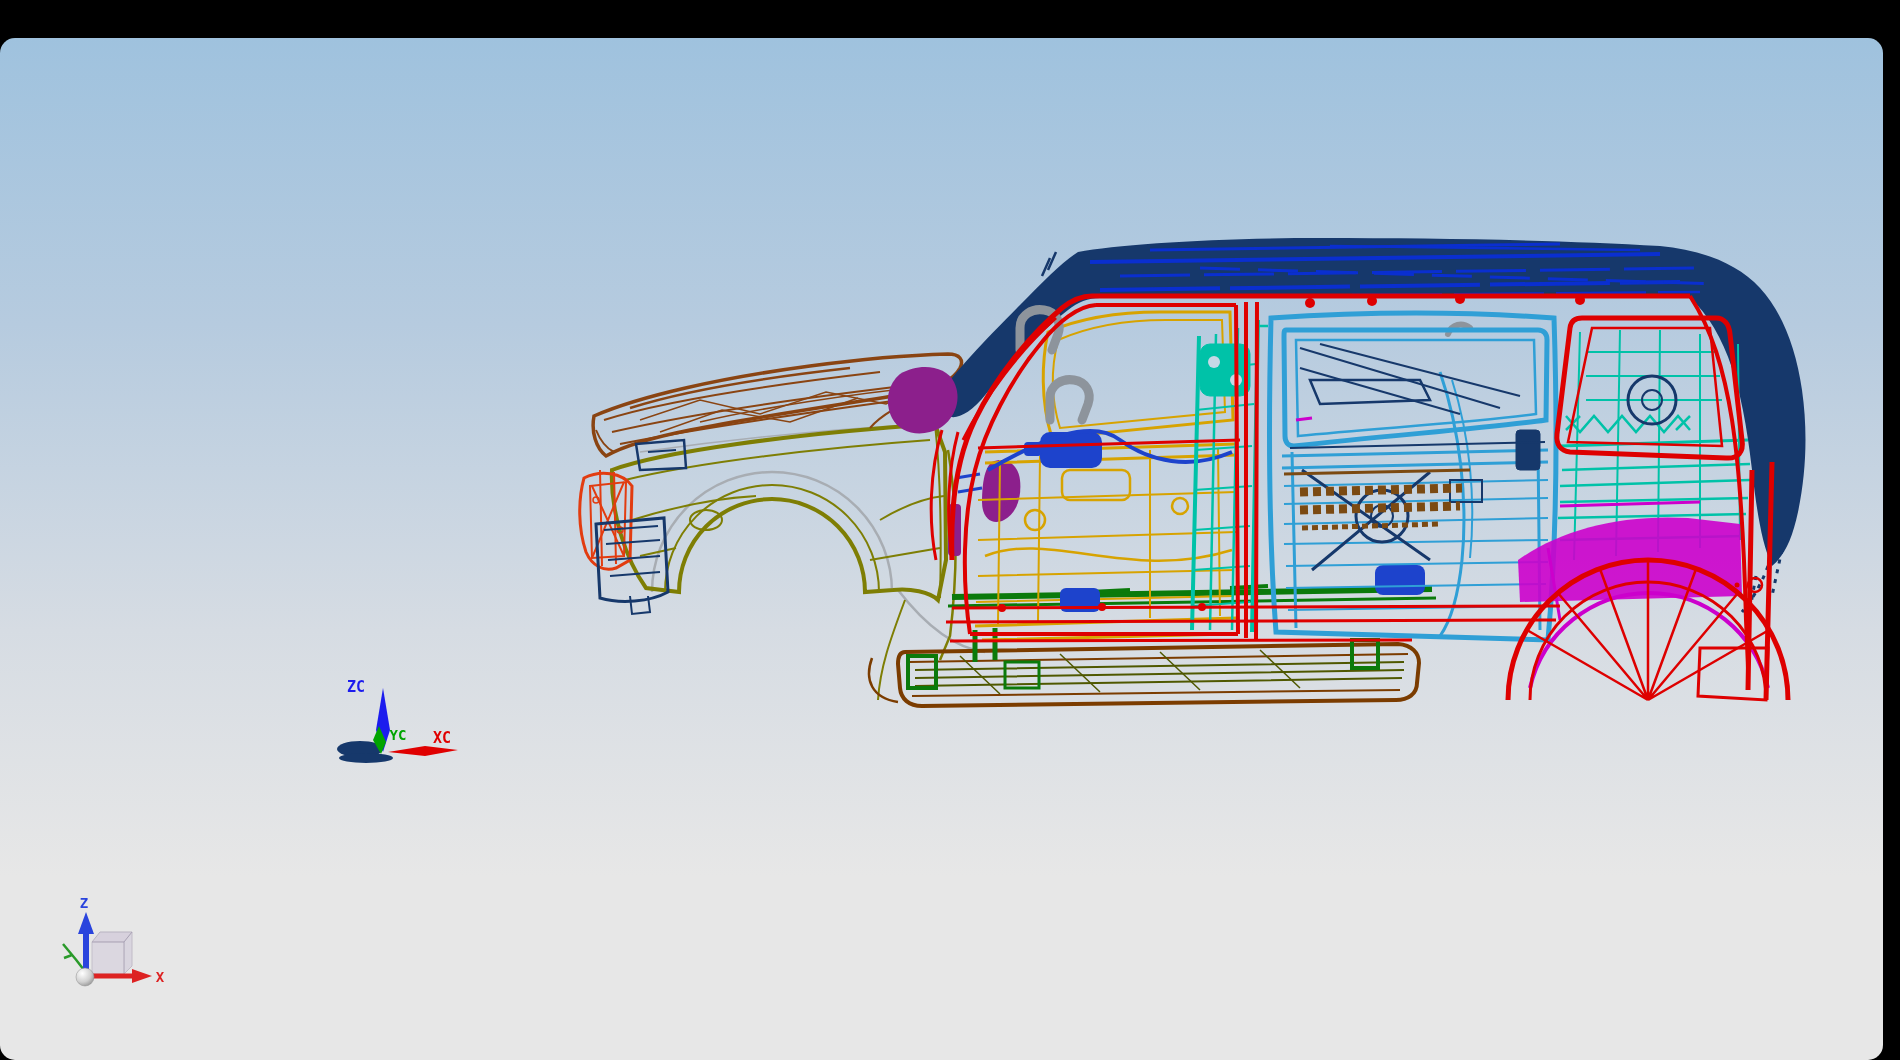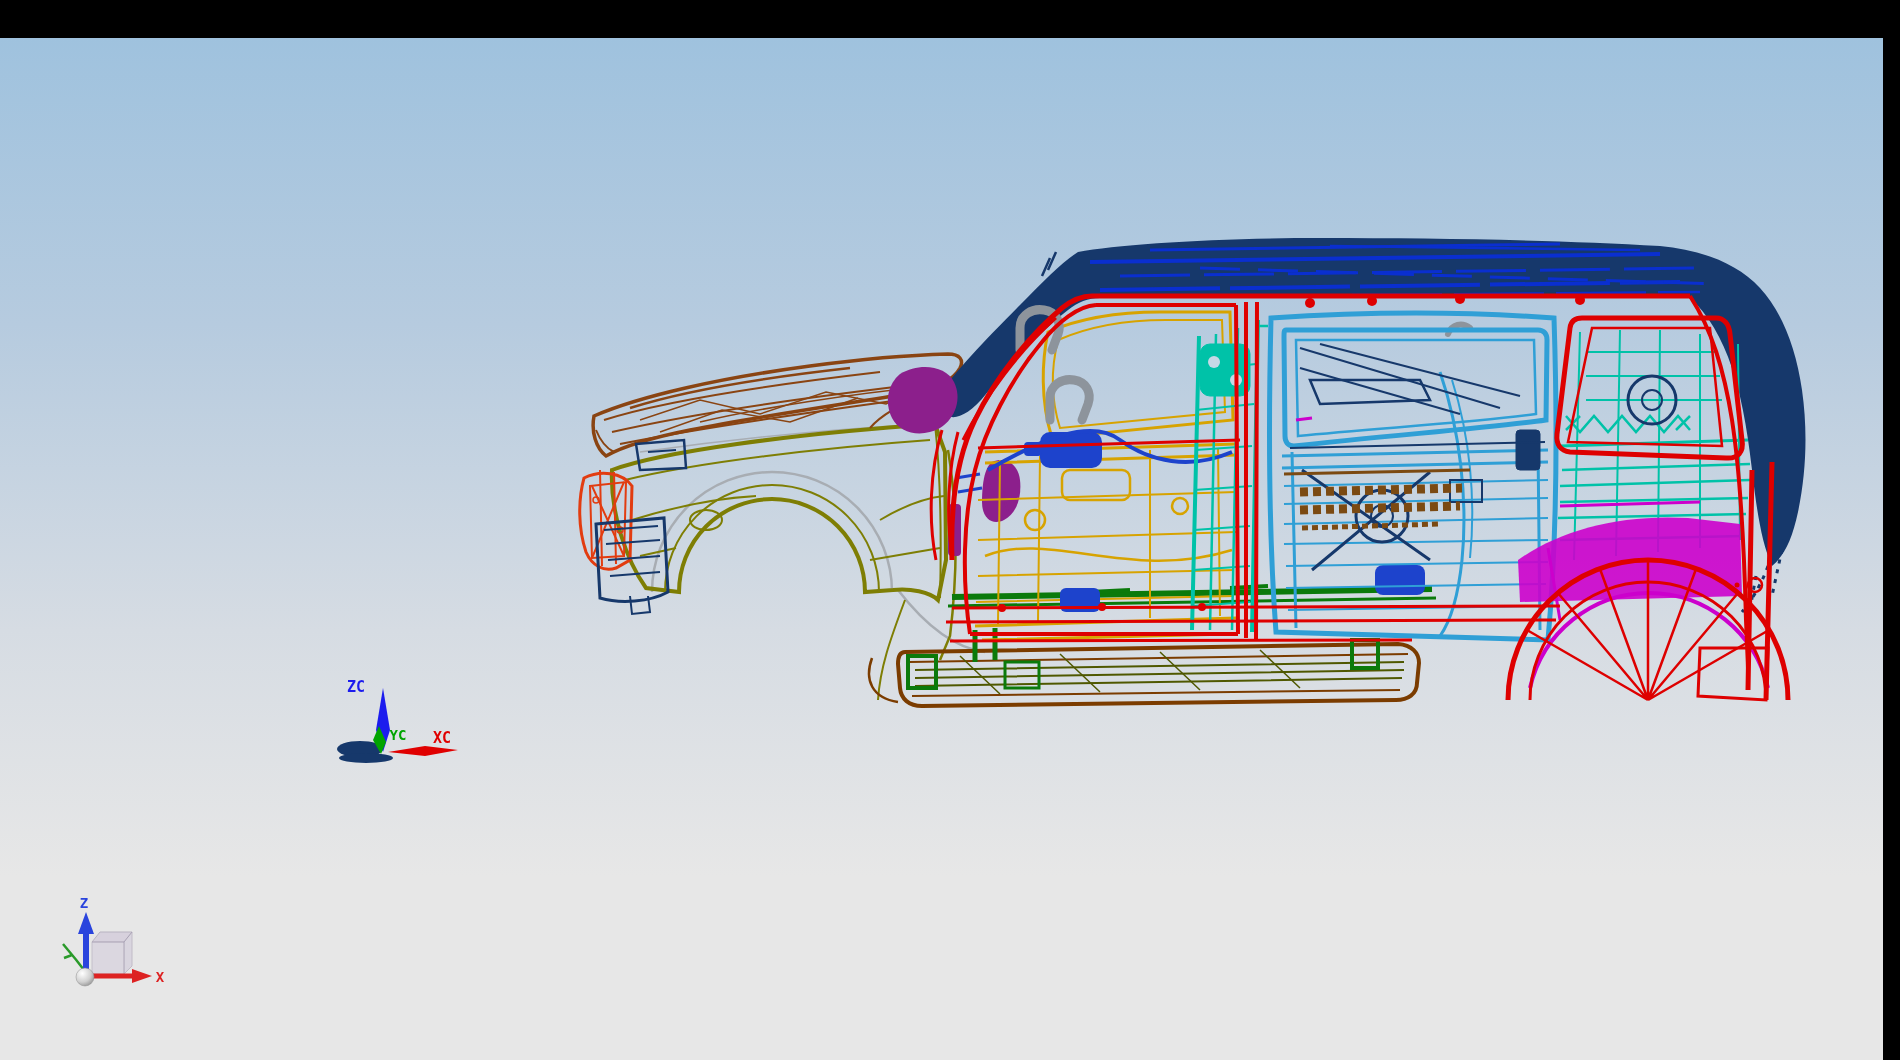--- a/index.html
+++ b/index.html
@@ -8,21 +8,21 @@
   .viewport{position:absolute;left:0;top:38px;width:1883px;height:1022px;}
   .bar-top{position:absolute;left:0;top:0;width:1900px;height:38px;}
   .bar-right{position:absolute;right:0;top:0;width:17px;height:1060px;}
   svg{position:absolute;left:0;top:0;}
   svg text{font-family:"DejaVu Sans Mono","Liberation Mono",monospace;font-weight:bold;}
 </style>
 </head>
 <body>
 
 <div class="stage">
-  <div class="viewport" id="viewport" style="background: linear-gradient(rgb(159, 194, 222) 0%, rgb(182, 203, 223) 28%, rgb(214, 220, 227) 58%, rgb(231, 231, 231) 82%, rgb(231, 231, 231) 100%);">
+  <div class="viewport" id="viewport" style="background: linear-gradient(rgb(159, 194, 222) 0%, rgb(182, 203, 223) 28%, rgb(214, 220, 227) 58%, rgb(231, 231, 231) 82%, rgb(231, 231, 231) 100%); border-radius: 15px;">
     <svg width="1883" height="1022" viewBox="0 38 1883 1022">
       <defs>
         <radialGradient id="sphereGrad" cx="35%" cy="30%" r="80%">
           <stop offset="0%" stop-color="#ffffff"></stop>
           <stop offset="60%" stop-color="#d0d0d0"></stop>
           <stop offset="100%" stop-color="#8f8f8f"></stop>
         </radialGradient>
       </defs>
 
       <g fill="none" stroke="currentColor" stroke-width="2.5" color="#a8adb3">

